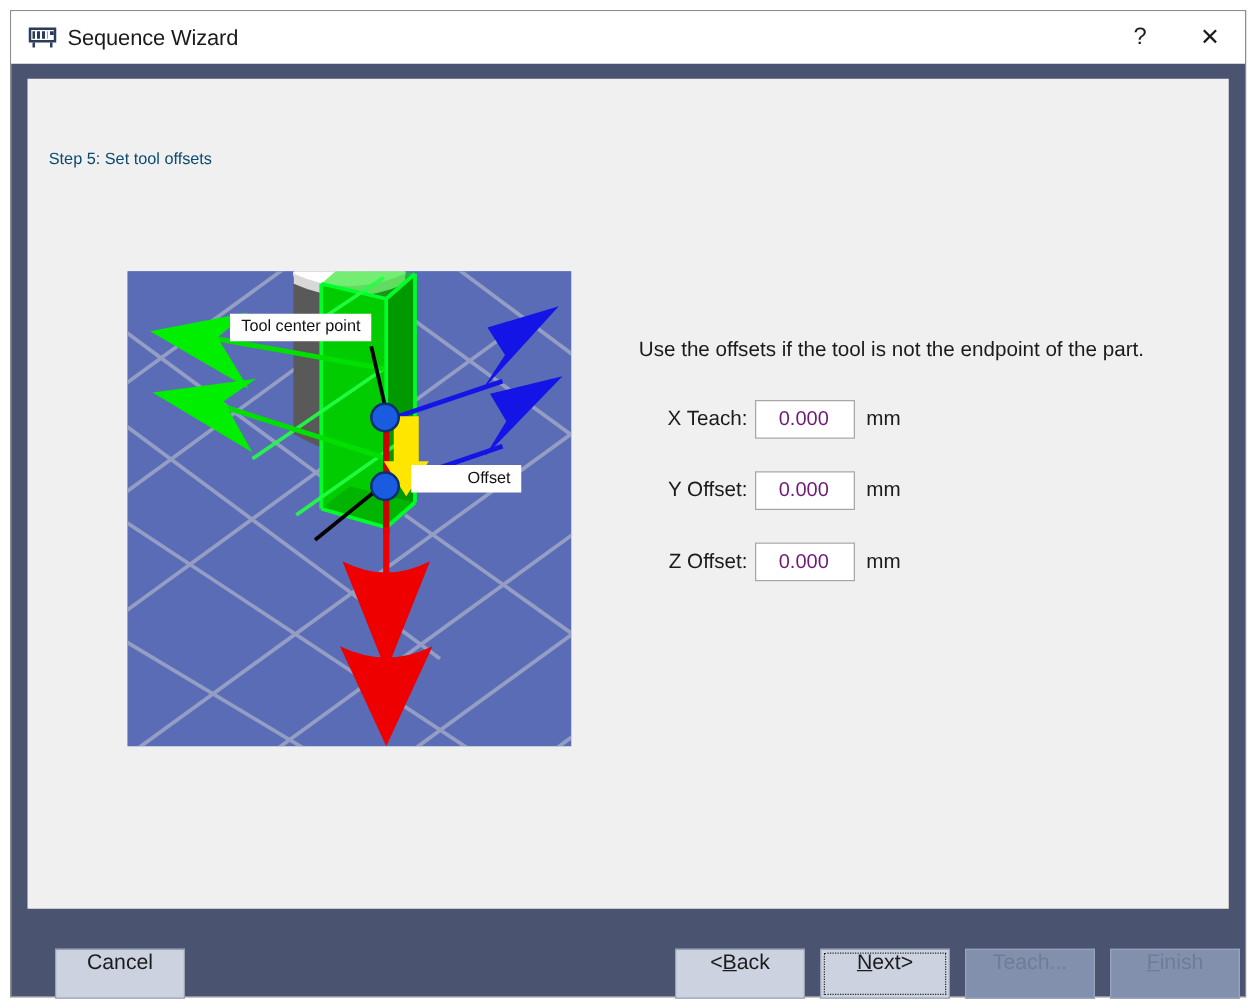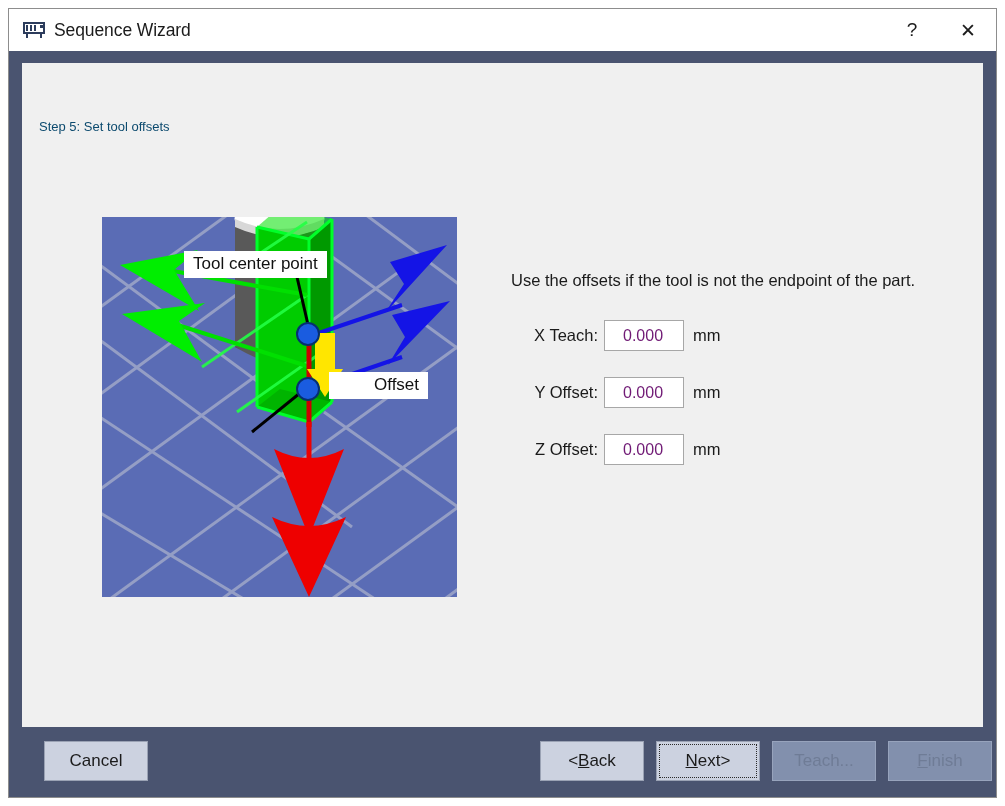--- a/index.html
+++ b/index.html
@@ -140,21 +140,21 @@
     background: #5a6cb5;
     overflow: hidden;
   }
   .viz svg { display: block; }
 
   
   .viz-label {
     position: absolute;
     background: #ffffff;
     color: #111111;
-    font-size: 17px;
+    font-size: 13px;
     padding: 3px 9px 4px 9px;
     white-space: nowrap;
     line-height: 1.15;
   }
   .lbl-tcp   { left: 82px;  top: 34px; }
   .lbl-offset{ left: 227px; top: 155px; padding-left: 45px; }
   .lbl-end   { left: 5px;   top: 190px; }
 
   
   .rightcol {
@@ -206,30 +206,30 @@
   }
 
   
   .footer {
     flex: 0 0 auto;
     height: 70px;
     position: relative;
   }
   .btn {
     position: absolute;
-    top: 14px;
+    top: 32px;
     height: 40px;
     background: #ccd2e0;
     border: 1px solid #9aa2b4;
     box-sizing: border-box;
     font-family: "Liberation Sans", sans-serif;
     font-size: 17px;
     color: #1b1b1b;
     display: flex;
-    align-items: center;
+    align-items: flex-start;
     justify-content: center;
     cursor: default;
     user-select: none;
   }
   .btn.disabled {
     background: #8290ad;
     border-color: #97a3bc;
     color: #6f7c96;
   }
   .btn.focused {

